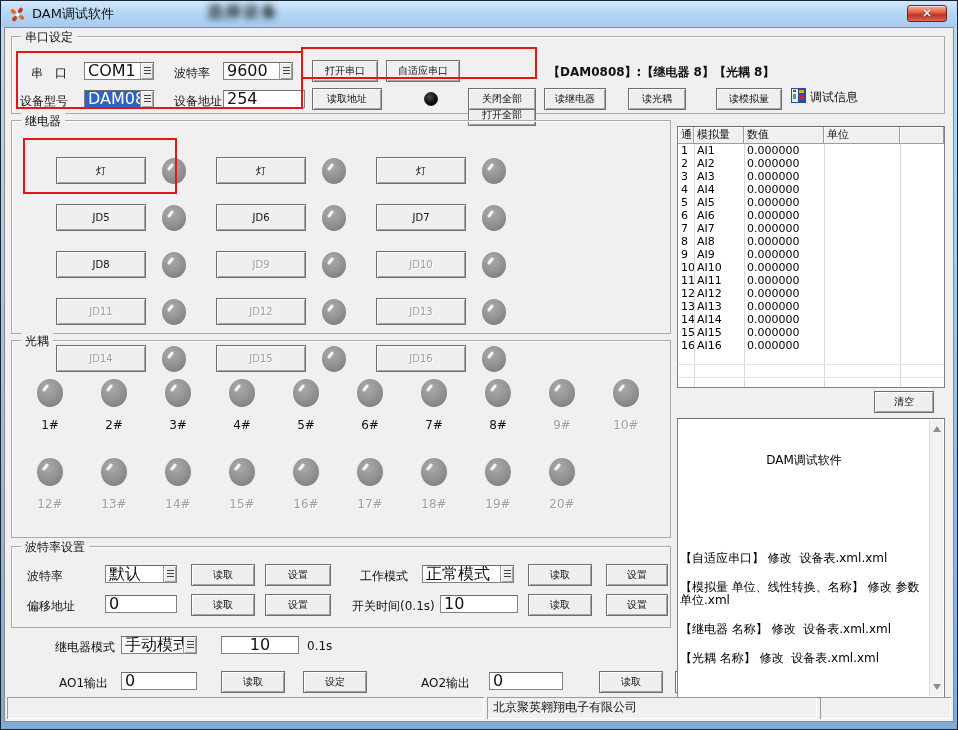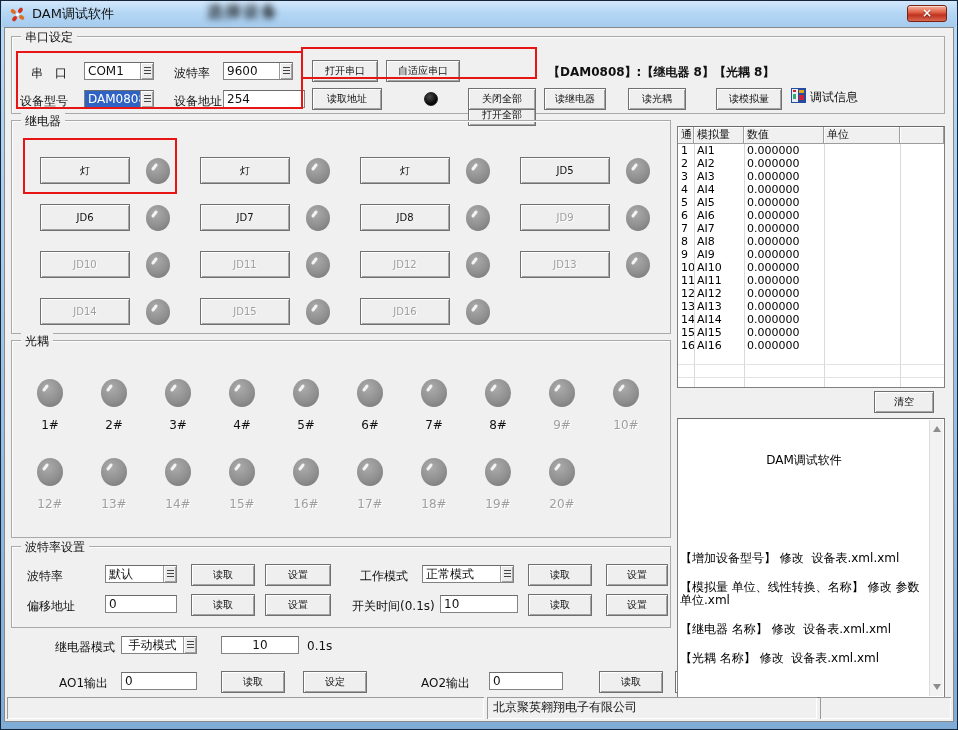--- a/index.html
+++ b/index.html
@@ -44,25 +44,25 @@
   .btn{
     position:absolute; height:22px; background:#efefef; font-size:10px; color:#111;
     border:1px solid #707070;
     box-shadow:inset 1px 1px 0 #ffffff, inset -1px -1px 0 #a3a3a3;
     text-align:center; line-height:20px; cursor:default;
     font-family:"DejaVu Sans", sans-serif;
   }
   .lbl{ position:absolute; font-size:12px; color:#111; white-space:nowrap; }
   .tbox{
     position:absolute; height:18px; background:#fff; border:1px solid #828282;
-    border-top-color:#6b6b6b; font-size:12px; line-height:16px; padding:0 3px; color:#111;
+    border-top-color:#6b6b6b; font-size:16px; line-height:16px; padding:0 3px; color:#111;
     white-space:nowrap; overflow:hidden;
   }
   .combo{ position:absolute; height:18px; background:#fff; border:1px solid #828282; border-top-color:#6b6b6b; display:flex; }
-  .combo-text{ flex:1; font-size:12px; line-height:16px; padding:0 3px; color:#111; white-space:nowrap; overflow:hidden; }
+  .combo-text{ flex:1; font-size:16px; line-height:16px; padding:0 3px; color:#111; white-space:nowrap; overflow:hidden; }
   .combo.sel .combo-text{ background:#2e63c4; color:#fff; }
   .combo-btn{
     width:13px; background:#ececec; border-left:1px solid #9a9a9a;
     box-shadow:inset 1px 1px 0 #fff, inset -1px -1px 0 #a3a3a3;
     display:flex; align-items:center; justify-content:center;
   }
   .combo-btn::after{
     content:""; width:7px; height:8px;
     background:repeating-linear-gradient(to bottom,#444 0 1px,transparent 1px 3px);
   }
@@ -81,21 +81,21 @@
   .serial-group{ left:6px; top:8px; width:934px; height:78px; }
   .status-dot{
     position:absolute; width:14px; height:14px; border-radius:50%;
     background:radial-gradient(circle at 38% 32%, #4a4a4a, #000 72%);
     border:1px solid #222;
   }
   .debug-wrap{ position:absolute; left:779px; top:51px; display:flex; align-items:center; }
   .debug-text{ margin-left:4px; font-size:12px; color:#111; }
 
   
-  .relay-group{ left:6px; top:92px; width:660px; height:214px; }
+  .relay-group{ left:6px; top:92px; width:660px; height:214px;padding-left:16px; }
   .relay-grid{ display:flex; flex-wrap:wrap; padding:26px 0 0 12px; }
   .relay-cell{ width:160px; height:47px; display:flex; align-items:center; }
   .relay-btn{
     position:static; width:90px; height:27px; margin-left:16px; line-height:25px;
   }
   .relay-cell .lamp{ margin-left:16px; }
 
   
   .opto-group{ left:6px; top:312px; width:660px; height:198px; }
   .opto-grid{ display:flex; flex-wrap:wrap; padding:38px 4px 0 6px; }
@@ -562,21 +562,21 @@
       <div class="table-fill"></div>
     </div>
 
     <div class="btn clear-btn">清空</div>
 
     <div class="info-panel">
       <div class="info-content">
         <div class="ip-title">DAM调试软件</div>
         <div>
           
-        <p class="ip-para">【增加设备型号】 修改  设备表.xml.xml</p><p class="ip-para">【模拟量 单位、线性转换、名称】 修改 参数单位.xml</p><p class="ip-para">【继电器 名称】 修改  设备表.xml.xml</p><p class="ip-para">【光耦 名称】 修改  设备表.xml.xml</p></div>
+        <p class="ip-para">【自适应串口】 修改  设备表.xml.xml</p><p class="ip-para">【模拟量 单位、线性转换、名称】 修改 参数单位.xml</p><p class="ip-para">【继电器 名称】 修改  设备表.xml.xml</p><p class="ip-para">【光耦 名称】 修改  设备表.xml.xml</p></div>
         
       </div>
       <div class="scrollbar">
         <span class="sb-up"></span>
         <span class="sb-down"></span>
       </div>
     </div>
 
     <div class="statusbar">
       <div class="sb-seg seg1"></div>

